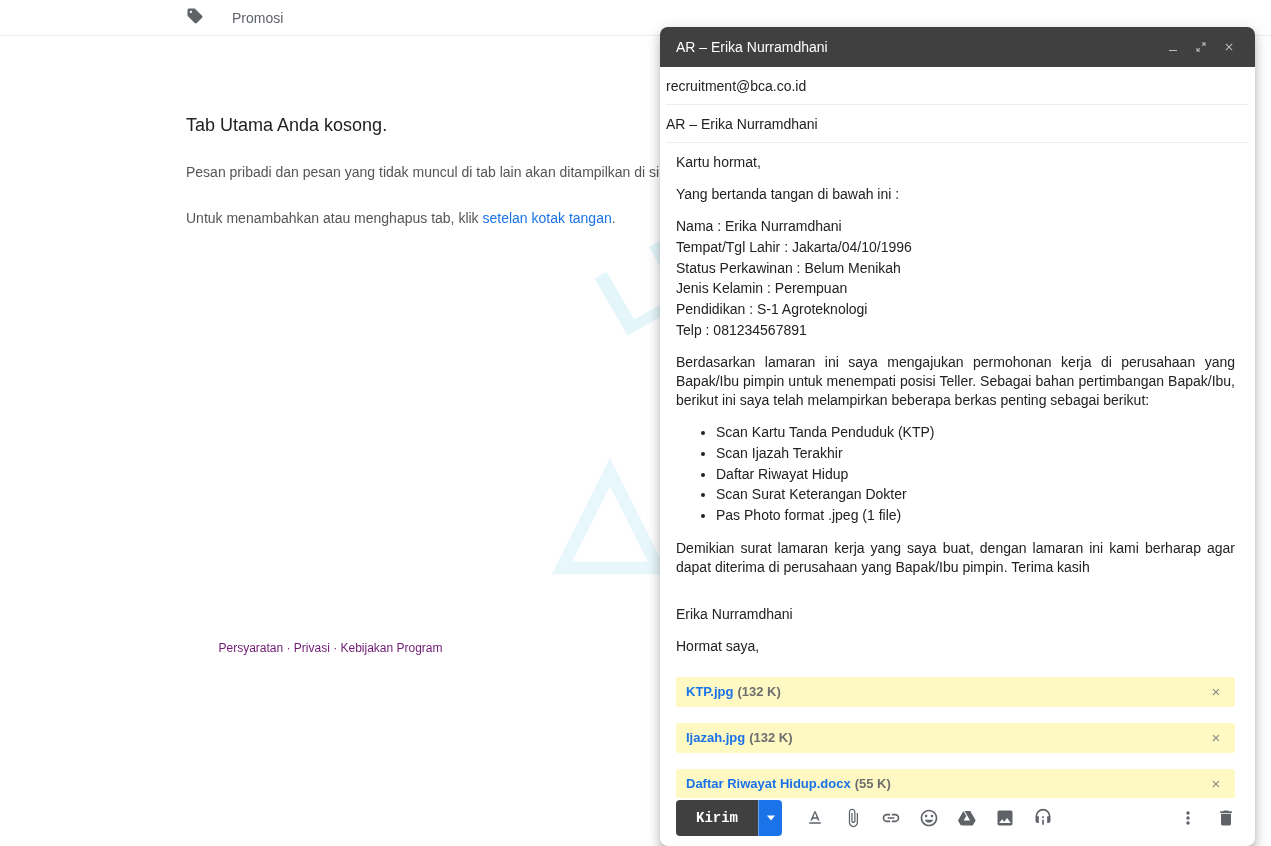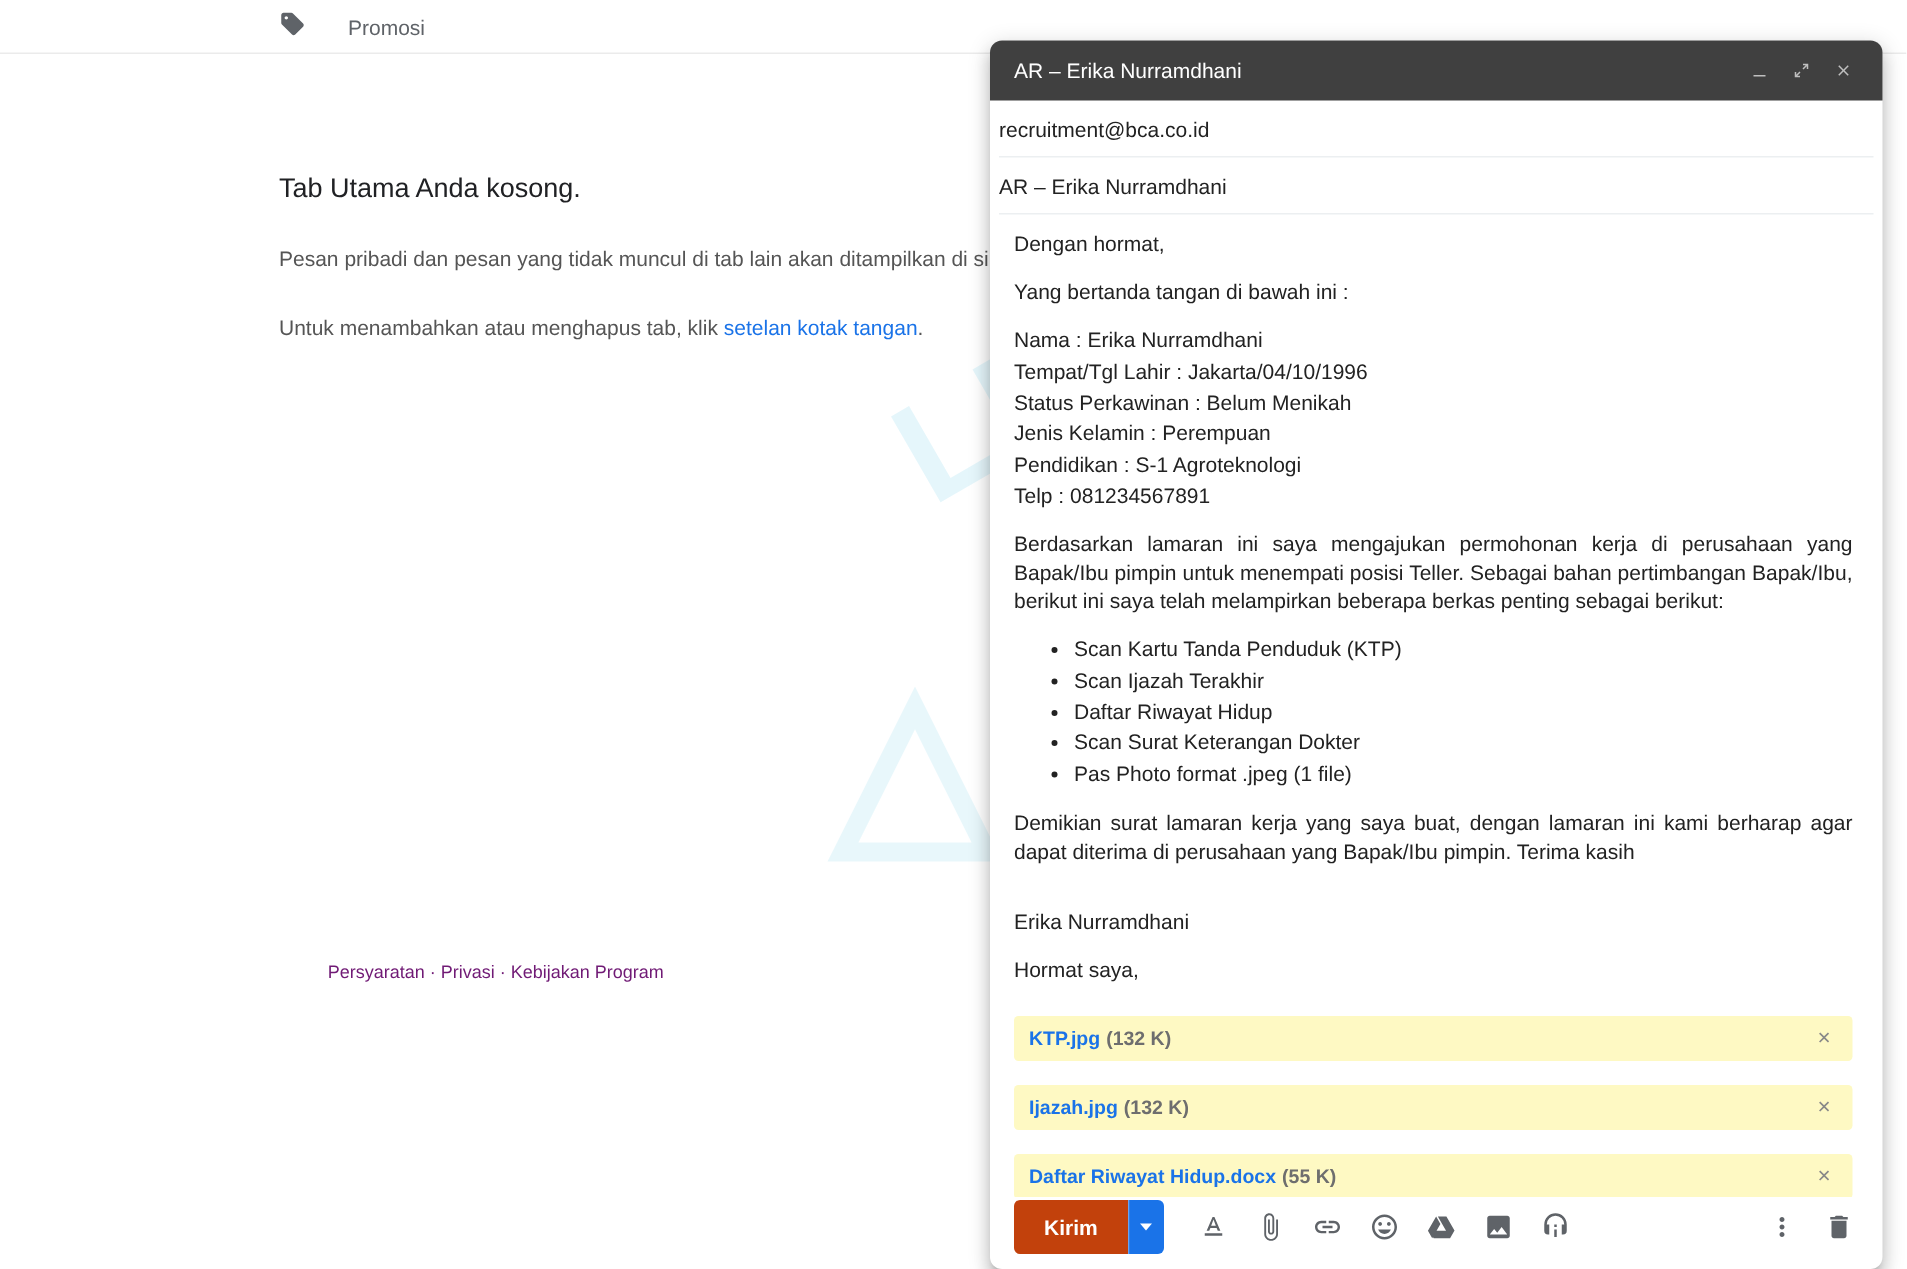--- a/index.html
+++ b/index.html
@@ -189,29 +189,30 @@
     display: flex;
     align-items: center;
     padding: 0 12px 8px 16px;
     gap: 4px;
   }
   .send-wrap {
     display: flex;
     margin-right: 12px;
   }
   .send-btn {
-    background: #c2410c;
+    background: #404040;
     color: #fff;
     font-weight: 600;
     font-size: 14px;
     border: none;
     height: 36px;
     padding: 0 20px;
     border-radius: 4px 0 0 4px;
     cursor: pointer;
+    font-family: Liberation Mono, monospace;
   }
   .send-more {
     background: #1a73e8;
     color: #fff;
     border: none;
     border-left: 1px solid rgba(255,255,255,0.35);
     width: 24px;
     height: 36px;
     border-radius: 0 4px 4px 0;
     cursor: pointer;
@@ -286,21 +287,21 @@
     </div>
   </div>
 
   <div class="compose-fields">
     <div class="field-row">recruitment@bca.co.id</div>
     <div class="field-row">AR – Erika Nurramdhani</div>
   </div>
 
   <div class="compose-body">
     <div class="compose-body-inner">
-      <p>Dengan hormat,</p>
+      <p>Kartu hormat,</p>
       <p>Yang bertanda tangan di bawah ini :</p>
       <div style="margin-bottom:13px">
         <div class="tight">Nama : Erika Nurramdhani</div>
         <div class="tight">Tempat/Tgl Lahir : Jakarta/04/10/1996</div>
         <div class="tight">Status Perkawinan : Belum Menikah</div>
         <div class="tight">Jenis Kelamin : Perempuan</div>
         <div class="tight">Pendidikan : S-1 Agroteknologi</div>
         <div class="tight">Telp : 081234567891</div>
       </div>
       <p class="justify">Berdasarkan lamaran ini saya mengajukan permohonan kerja di perusahaan yang Bapak/Ibu pimpin untuk menempati posisi Teller. Sebagai bahan pertimbangan Bapak/Ibu, berikut ini saya telah melampirkan beberapa berkas penting sebagai berikut:</p>

